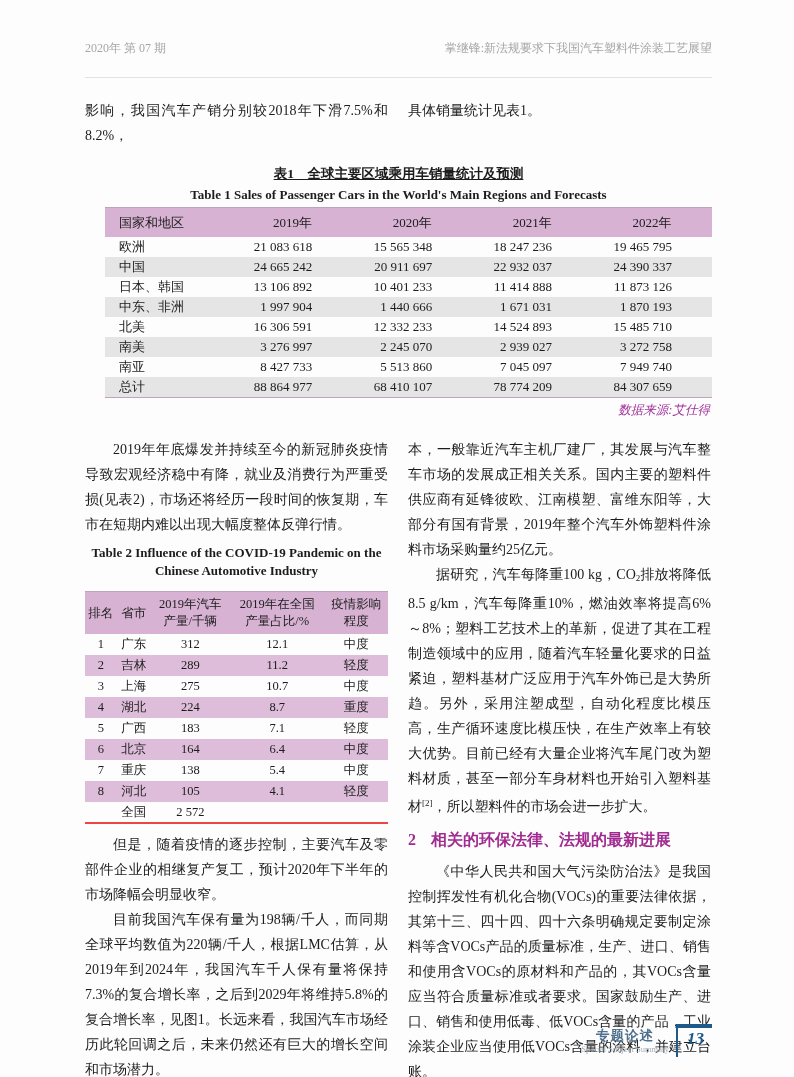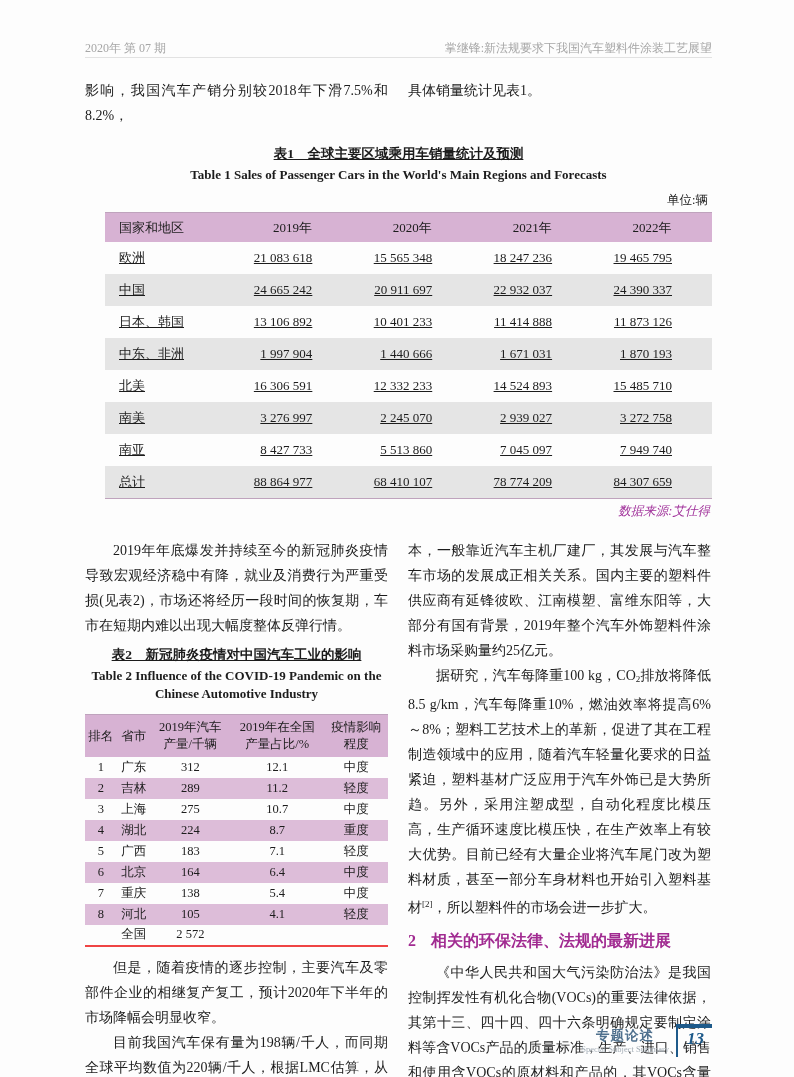--- a/index.html
+++ b/index.html
@@ -11,21 +11,21 @@
     color:#1c1c1c;
     position:relative;
     overflow:hidden;
   }
   .page { padding:40px 82px 0 85px; height:100%; position:relative; }
 
   
   .header {
     display:flex; justify-content:space-between; align-items:flex-end;
     color:#a6a6a6; font-size:12px;
-    padding-bottom:0; border-bottom:1px solid #e2e2e2;
+    padding-bottom:20px; border-bottom:1px solid #e2e2e2;
   }
 
   
   .columns { display:flex; gap:20px; }
   .col { width:303px; font-size:14px; line-height:25px; text-align:justify; }
   .col p { margin:0; }
   .para { text-indent:2em; }
   .para.noindent { text-indent:0; }
   .intro { margin-top:20px; }
 
@@ -38,21 +38,21 @@
   
   .t1-block { margin-top:16px; }
   .t1-unit { text-align:right; font-size:12.5px; margin-top:8px; padding-right:4px; }
   table.t1 {
     width:calc(100% - 20px); margin-left:20px; margin-top:3px;
     font-size:13px;
     border-top:1px solid #bfa3bd; border-bottom:1px solid #bfa3bd;
   }
   .t1 th { background:#d7b2d3; height:30px; text-align:center; }
   .t1 th.c0 { text-align:left; padding-left:14px; width:21%; }
-  .t1 td { height:32px; text-align:right; padding-right:40px;text-decoration:underline; }
+  .t1 td { height:20px; text-align:right; padding-right:40px; }
   .t1 td.c0 { text-align:left; padding-left:14px; padding-right:0; }
   .t1 tr.stripe td { background:#e5e5e5; }
   .t1-source { text-align:right; color:#a0309a; font-style:italic; font-size:12.5px; margin-top:4px; padding-right:2px; }
 
   
   .body-cols { margin-top:18px; }
 
   
   .t2-block { margin:7px 0 8px; line-height:normal; text-align:left; }
   table.t2 {
@@ -102,21 +102,20 @@
       <p class="para noindent">影响，我国汽车产销分别较2018年下滑7.5%和8.2%，</p>
     </div>
     <div class="col">
       <p class="para noindent">具体销量统计见表1。</p>
     </div>
   </div>
 
   <div class="t1-block">
     <div class="t-title-zh">表1　全球主要区域乘用车销量统计及预测</div>
     <div class="t-title-en">Table 1   Sales of Passenger Cars in the World's Main Regions and Forecasts</div>
-    <div class="t1-unit">单位:辆</div>
     <table class="t1">
       <thead>
         <tr id="t1-head">
             <th class="c0">国家和地区</th>
             <th>2019年</th>
             <th>2020年</th>
             <th>2021年</th>
             <th>2022年</th>
           </tr>
       </thead>
@@ -181,21 +180,20 @@
     </table>
     <div class="t1-source">数据来源:艾仕得</div>
   </div>
 
   <div class="columns body-cols">
 
     <div class="col">
       <p class="para">2019年年底爆发并持续至今的新冠肺炎疫情导致宏观经济稳中有降，就业及消费行为严重受损(见表2)，市场还将经历一段时间的恢复期，车市在短期内难以出现大幅度整体反弹行情。</p>
 
       <div class="t2-block">
-        <div class="t-title-zh">表2　新冠肺炎疫情对中国汽车工业的影响</div>
         <div class="t-title-en">Table 2   Influence of the COVID-19 Pandemic on the Chinese Automotive Industry</div>
         <table class="t2">
           <thead>
             <tr id="t2-head">
                 <th class="c0">排名</th>
                 <th>省市</th>
                 <th>2019年汽车
 产量/千辆</th>
                 <th>2019年在全国
 产量占比/%</th>

